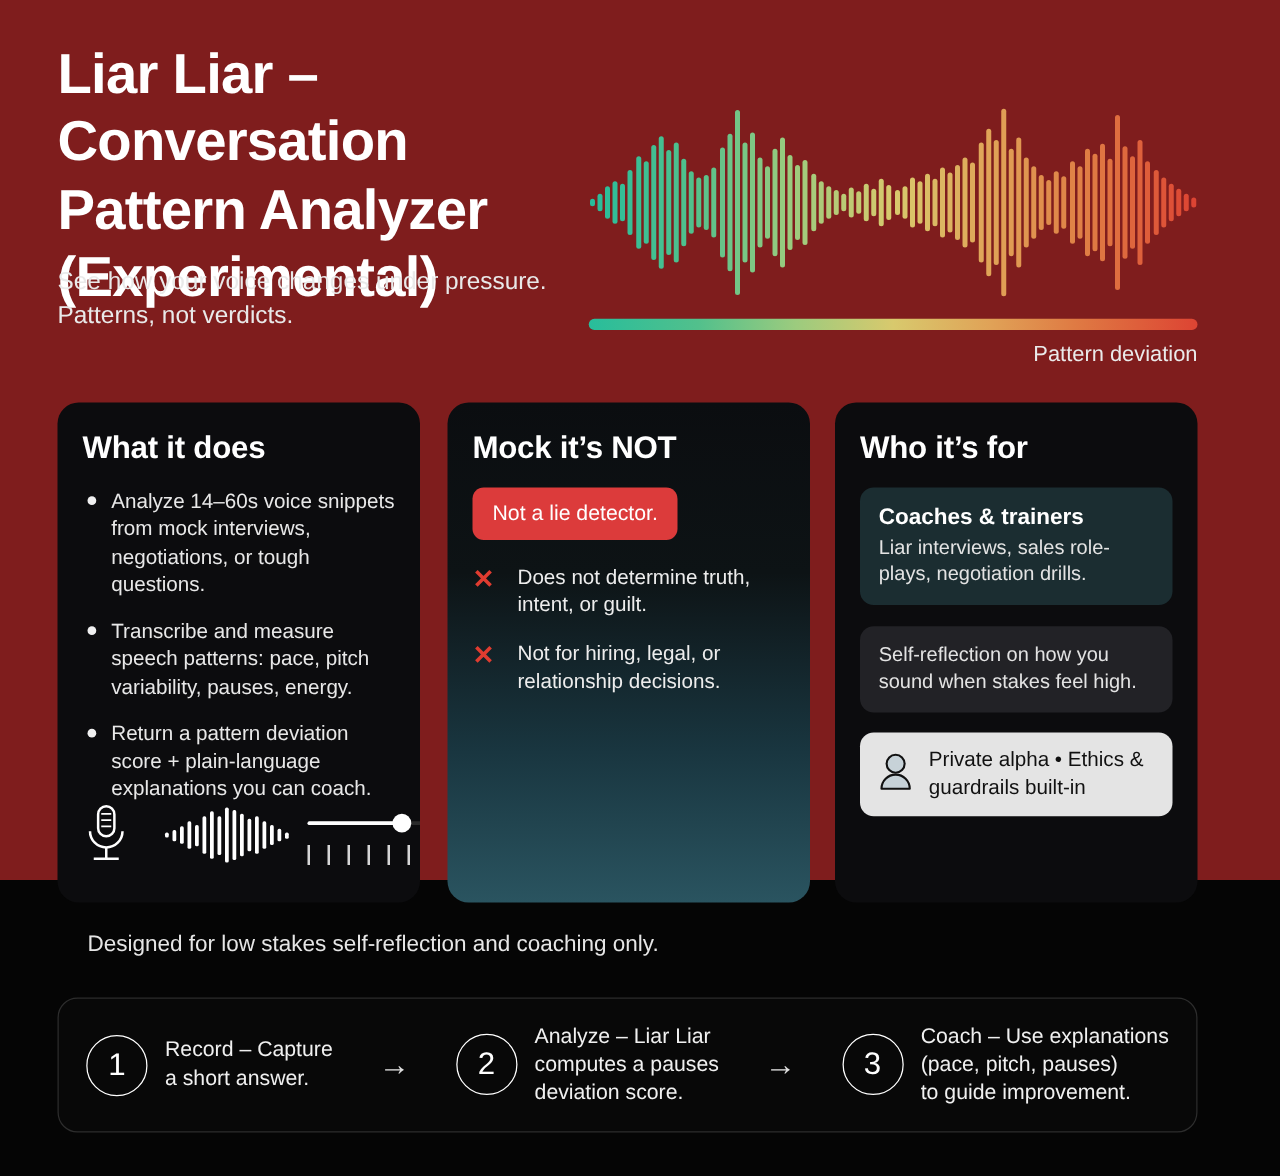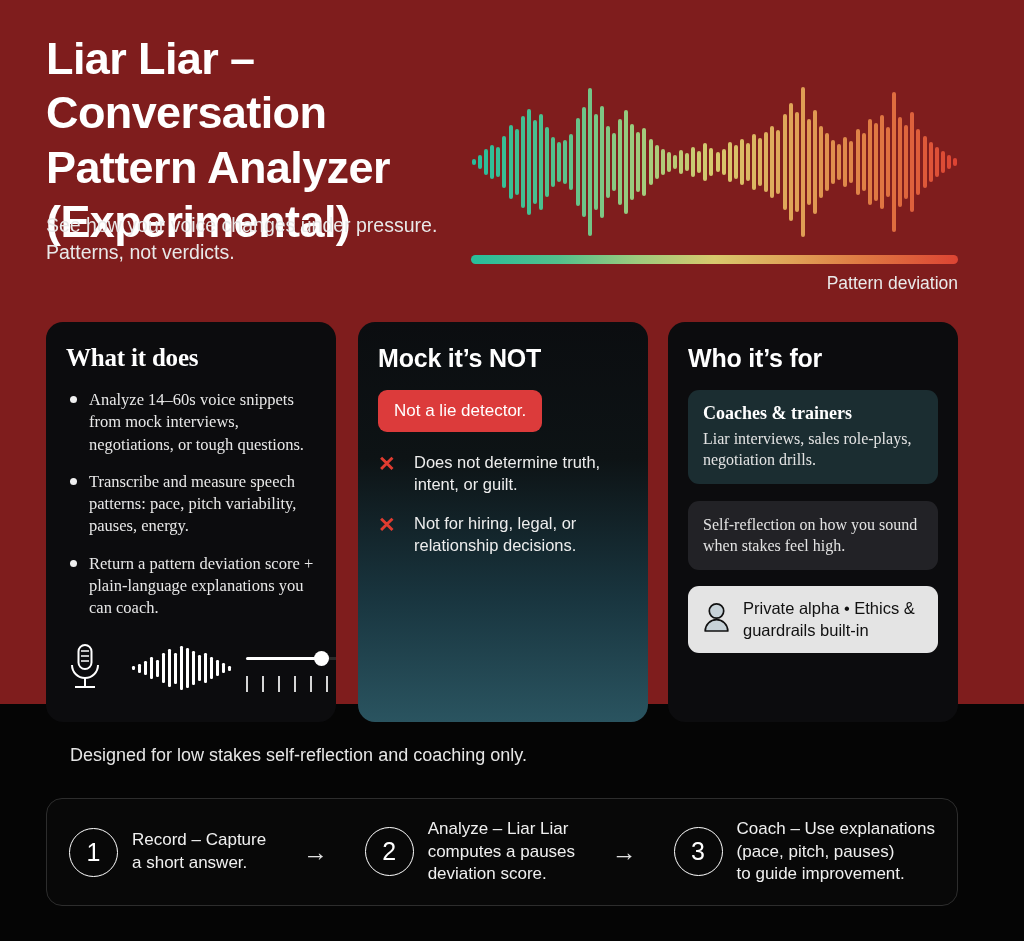--- a/index.html
+++ b/index.html
@@ -46,21 +46,21 @@
   
   .card{ position:absolute; border-radius:17px; overflow:hidden; }
   .card-title{
     font-size:25px; font-weight:700; color:#fff; letter-spacing:-0.2px;
   }
 
   #card-does{
     left:46px; top:322px; width:290px; height:400px;
     background:#0c0c0e;
   }
-  #card-does .inner{ padding:22px 20px 0 20px;font-family:Liberation Serif, serif; }
+  #card-does .inner{ padding:22px 20px 0 20px; }
   .bullets{ list-style:none; margin-top:17px; }
   .bullets li{
     position:relative; padding-left:23px; margin-bottom:15px;
     font-size:16.5px; line-height:1.35; color:#e8e8e8;
   }
   .bullets li::before{
     content:""; position:absolute; left:4px; top:7px;
     width:7px; height:7px; border-radius:50%; background:#f0f0f0;
   }
 
@@ -106,21 +106,21 @@
     position:absolute; left:0; top:1px; width:21px; height:21px;
     color:#e03c30; font-size:21px; font-weight:700; line-height:21px;
   }
 
   #card-who{
     left:668px; top:322px; width:290px; height:400px;
     background:#0c0c0e;
   }
   #card-who .inner{ padding:22px 20px 0 20px; }
   .subcard{
-    margin-top:17px; border-radius:11px; padding:13px 15px 14px 15px;font-family:Liberation Serif, serif;
+    margin-top:17px; border-radius:11px; padding:13px 15px 14px 15px;
   }
   .subcard.teal{ background:#1b2d31; }
   .subcard.gray{ background:#222226; }
   .subcard h4{ font-size:18px; font-weight:700; color:#fff; margin-bottom:4px; }
   .subcard p{ font-size:16px; line-height:1.32; color:#e3e3e3; font-weight:400; }
   .badge-light{
     display:flex; align-items:center; gap:13px;
     margin-top:16px; background:#e4e4e4; color:#111;
     border-radius:11px; padding:12px 15px;
     font-size:16.5px; line-height:1.3;

